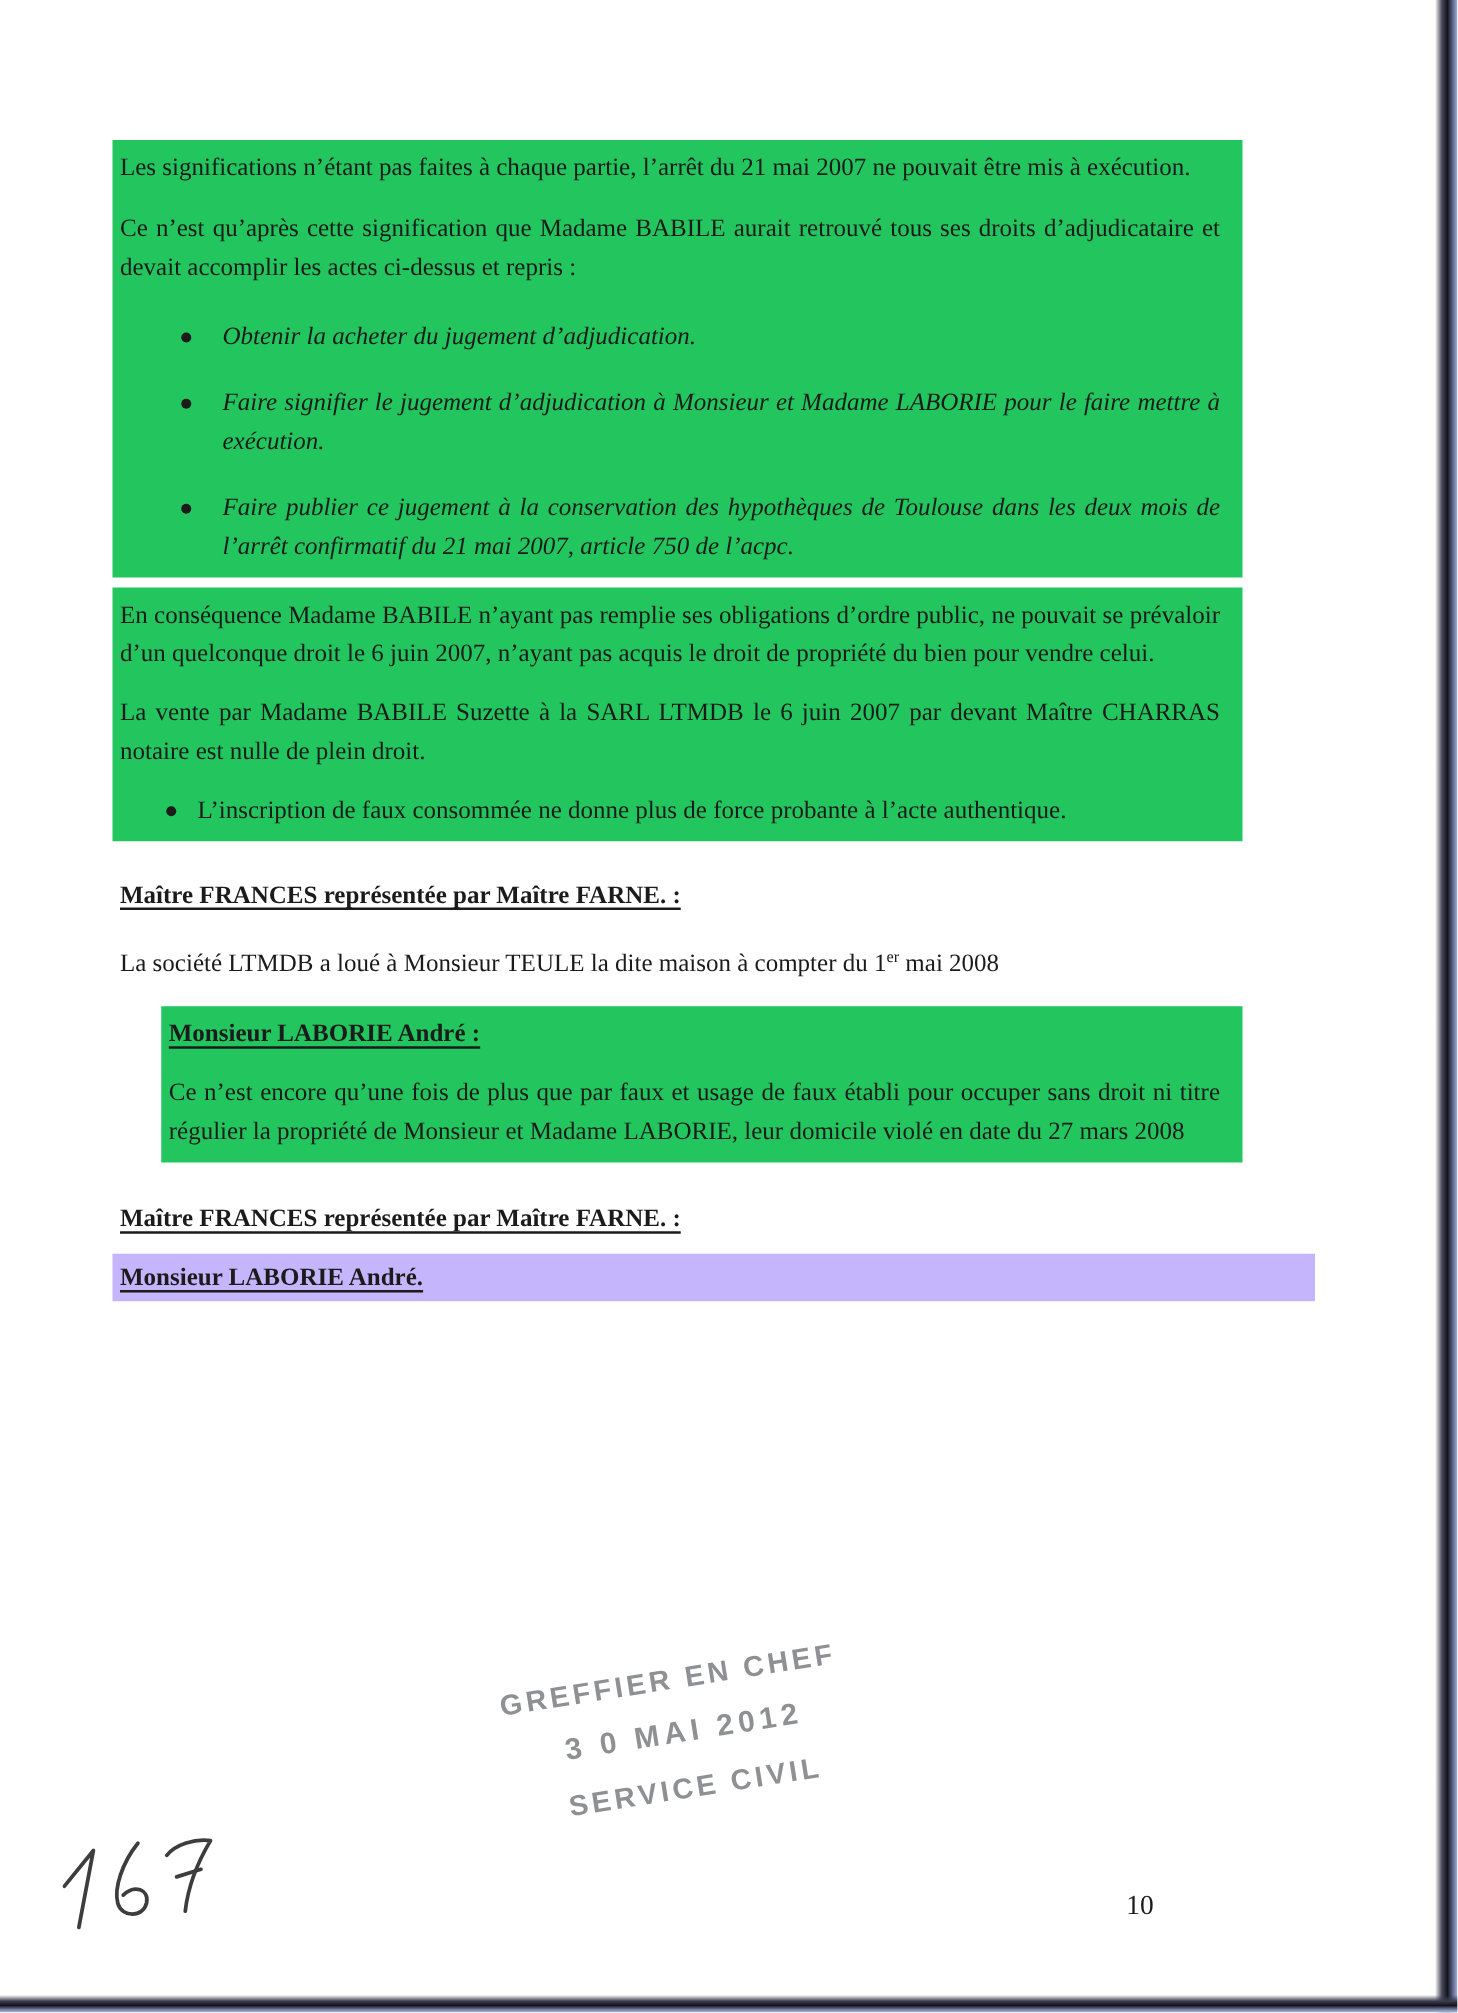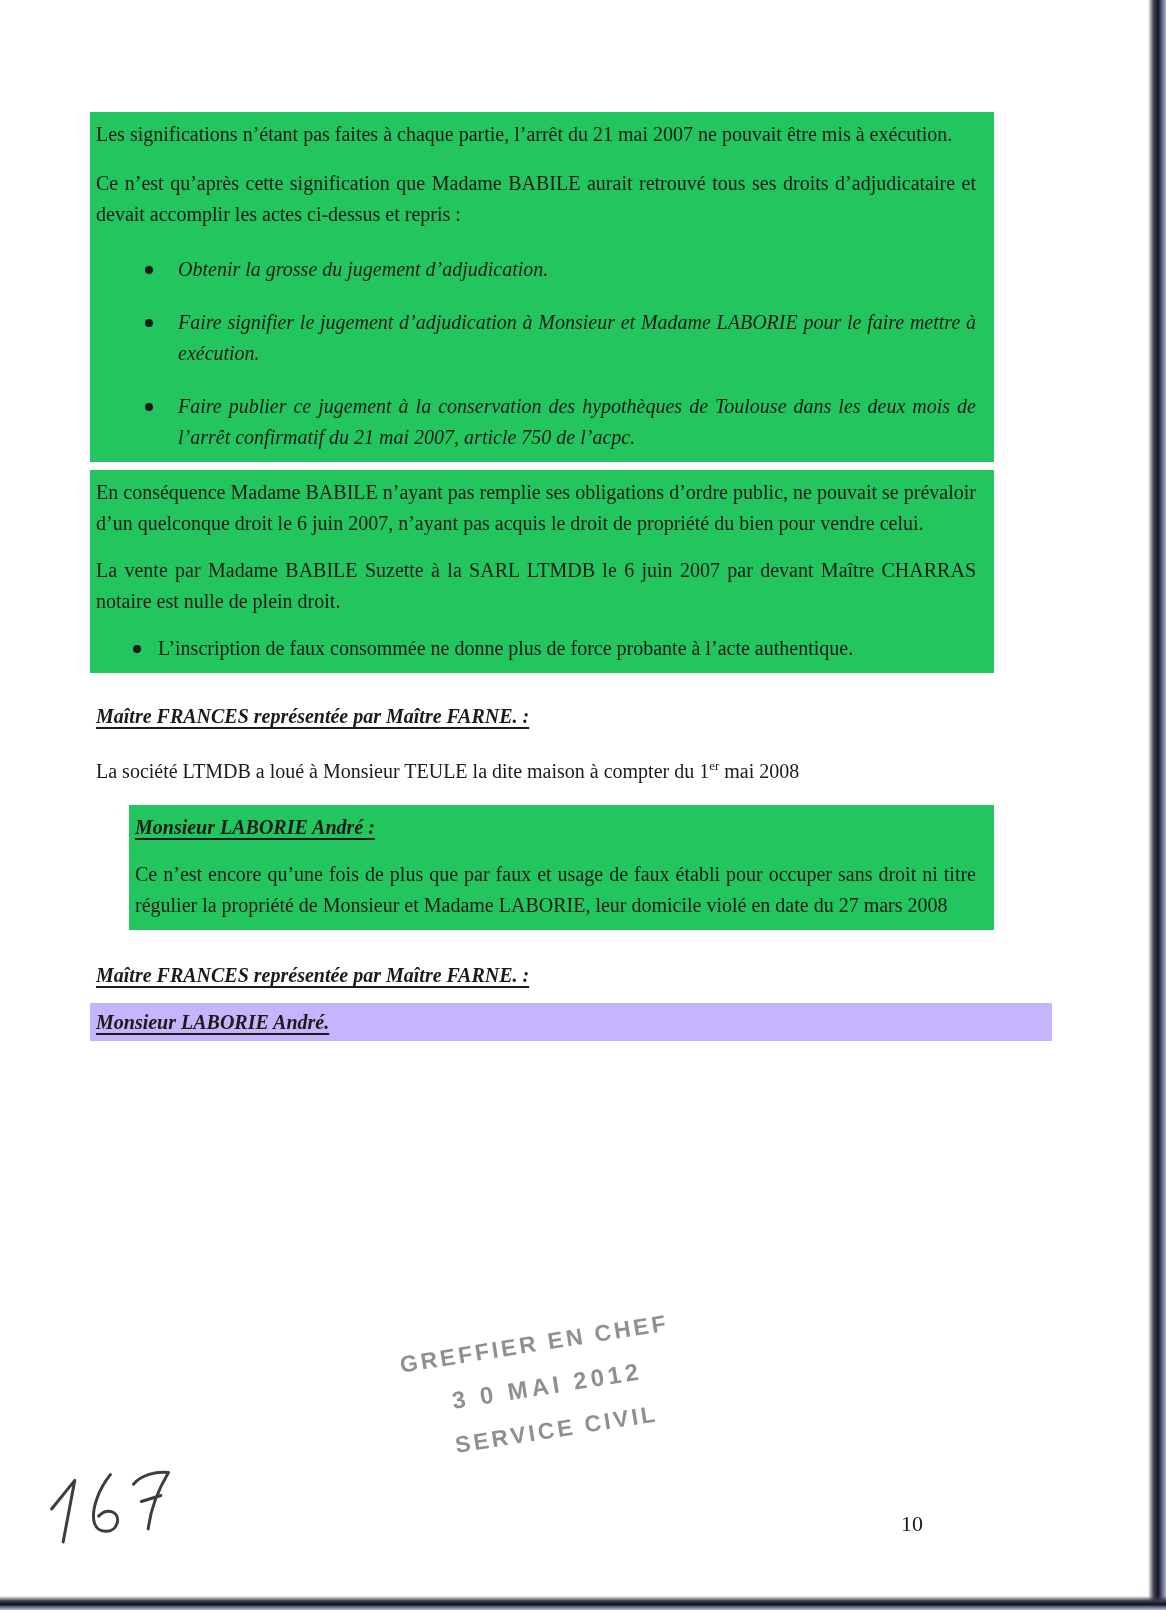--- a/index.html
+++ b/index.html
@@ -37,21 +37,20 @@
   .bullet { position:relative; padding-left:82px; text-align:justify; }
   .bullet .dot {
     position:absolute; left:49px; top:12px;
     width:8px; height:8px; border-radius:50%; background:#1b1b1b;
   }
   .bullet.tight { padding-left:62px; }
   .bullet.tight .dot { left:37px; }
   .italic { font-style:italic; }
   .head {
     font-weight:bold;
-    font-style:italic;
   }
   .head span {
     text-decoration:underline;
     text-decoration-thickness:2px;
     text-underline-offset:4px;
   }
   .h1-white { margin-top:28px; }
   .p6 { margin-top:24px; }
   .p6 sup { font-size:13px; line-height:0; }
   .group3 { margin-top:18px;margin-left:33px; }
@@ -91,21 +90,21 @@
 </head>
 <body>
 
 <div class="content">
 
   <div class="shade">
     <p class="just mb18">Les significations n’étant pas faites à chaque partie, l’arrêt du 21 mai 2007 ne pouvait être mis à exécution.</p>
     <p class="just mb24">Ce n’est qu’après cette signification que Madame BABILE aurait retrouvé tous ses droits d’adjudicataire et devait accomplir les actes ci-dessus et repris :</p>
     <div class="bullet italic mb22">
       <span class="dot"></span>
-      <p class="just">Obtenir la grosse du jugement d’adjudication.</p>
+      <p class="just">Obtenir la acheter du jugement d’adjudication.</p>
     </div>
     <div class="bullet italic mb22">
       <span class="dot"></span>
       <p class="just">Faire signifier le jugement d’adjudication à Monsieur et Madame LABORIE pour le faire mettre à exécution.</p>
     </div>
     <div class="bullet italic">
       <span class="dot"></span>
       <p class="just">Faire publier ce jugement à la conservation des hypothèques de Toulouse dans les deux mois de l’arrêt confirmatif du 21 mai 2007, article 750 de l’acpc.</p>
     </div>
   </div>

